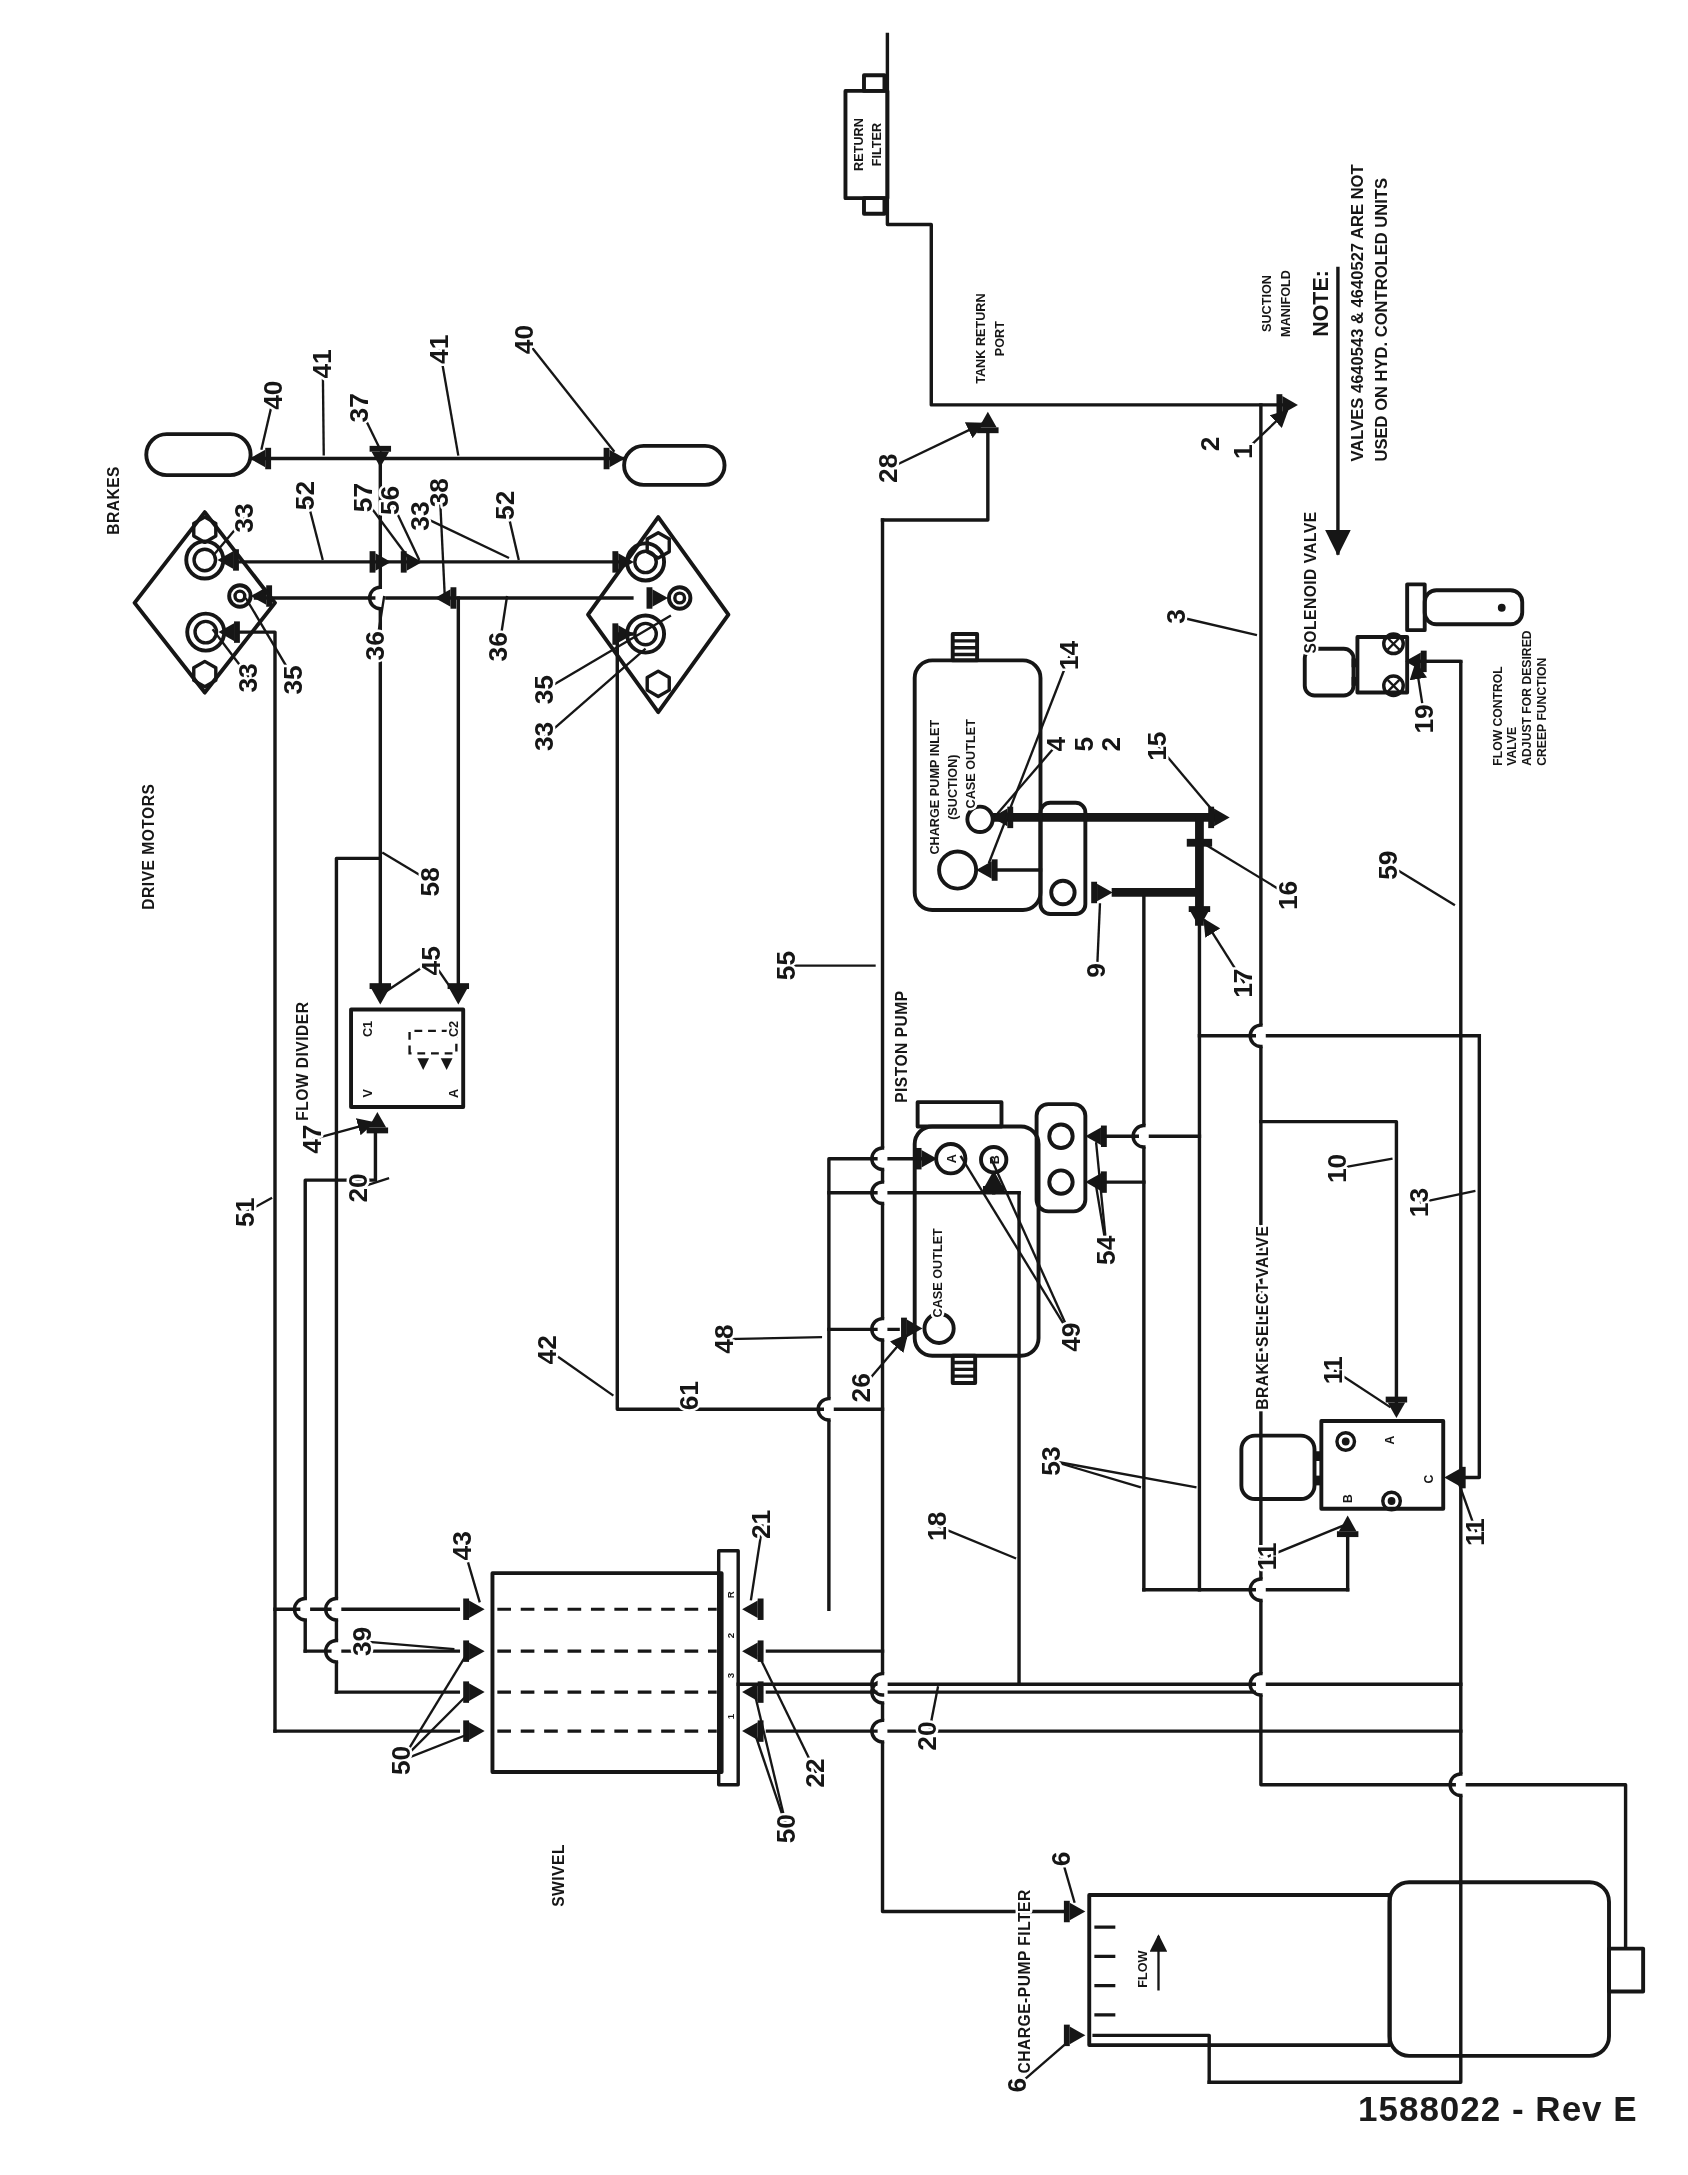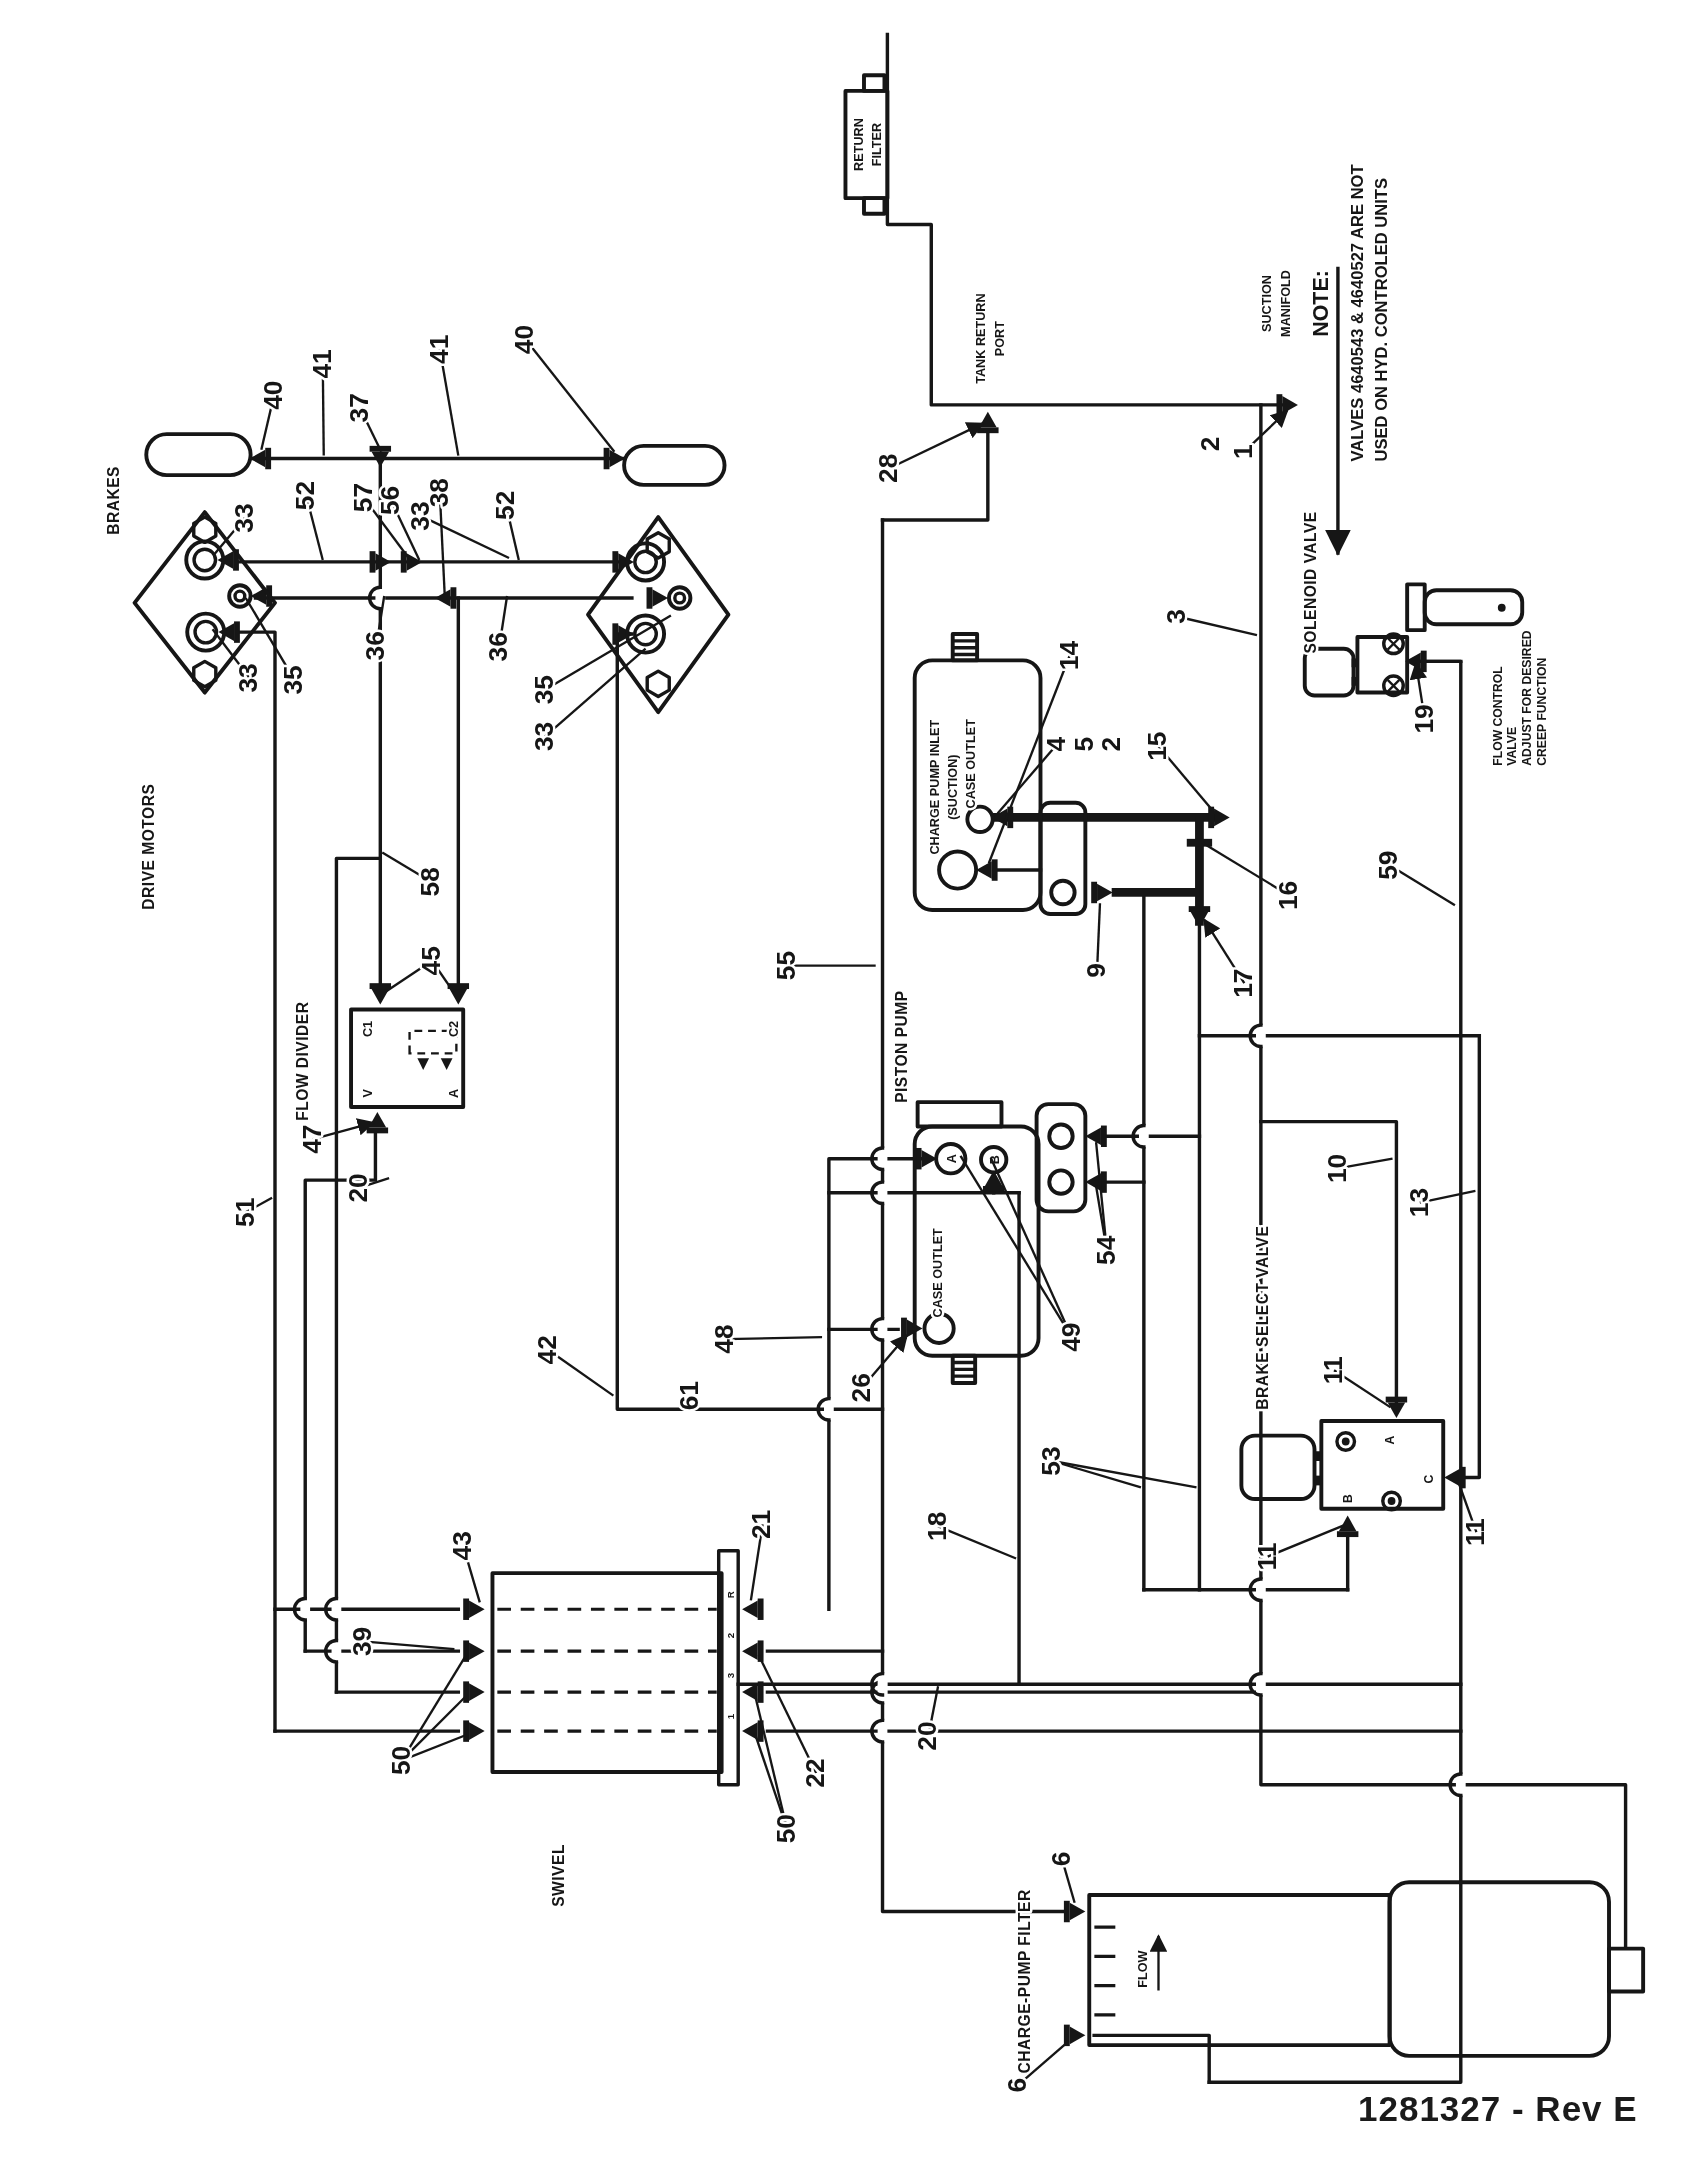--- a/index.html
+++ b/index.html
@@ -571,15 +571,15 @@
           <line x1="1568" y1="512" x2="1620" y2="520" class="ld"></line>
           <text x="1568" y="520" class="co" text-anchor="middle">36</text>
           <line x1="1524" y1="559" x2="1600" y2="688" class="ld"></line>
           <text x="1524" y="567" class="co" text-anchor="middle">35</text>
           <line x1="1476" y1="559" x2="1566" y2="662" class="ld"></line>
           <text x="1476" y="567" class="co" text-anchor="middle">33</text>
         </g>
     </svg>
   </div>
 
-  <div class="footer">1281327 - Rev E</div>
+  <div class="footer">1588022 - Rev E</div>
 </div>
 
 
 </body></html>

